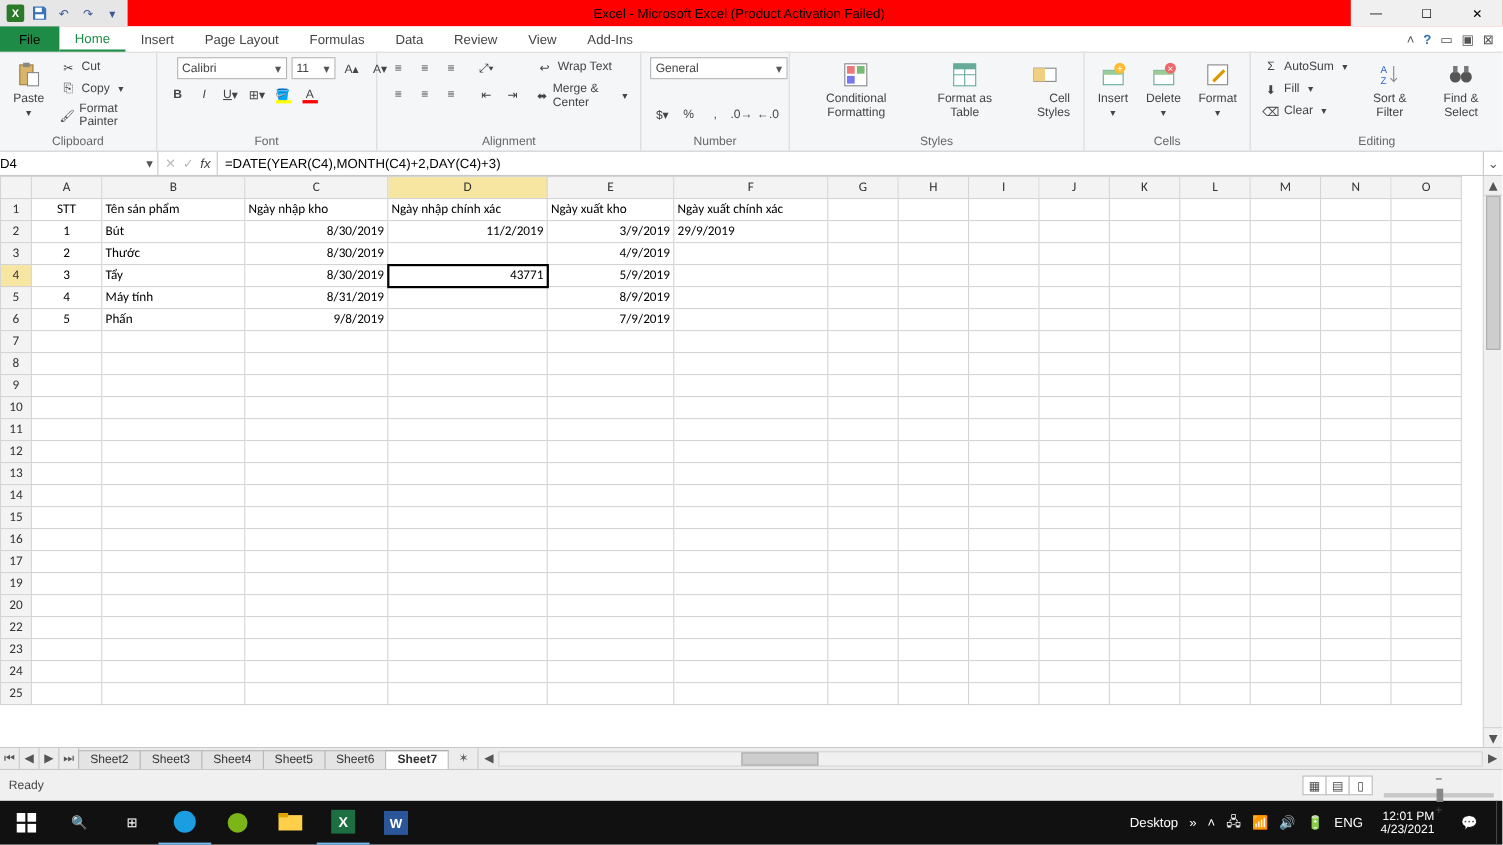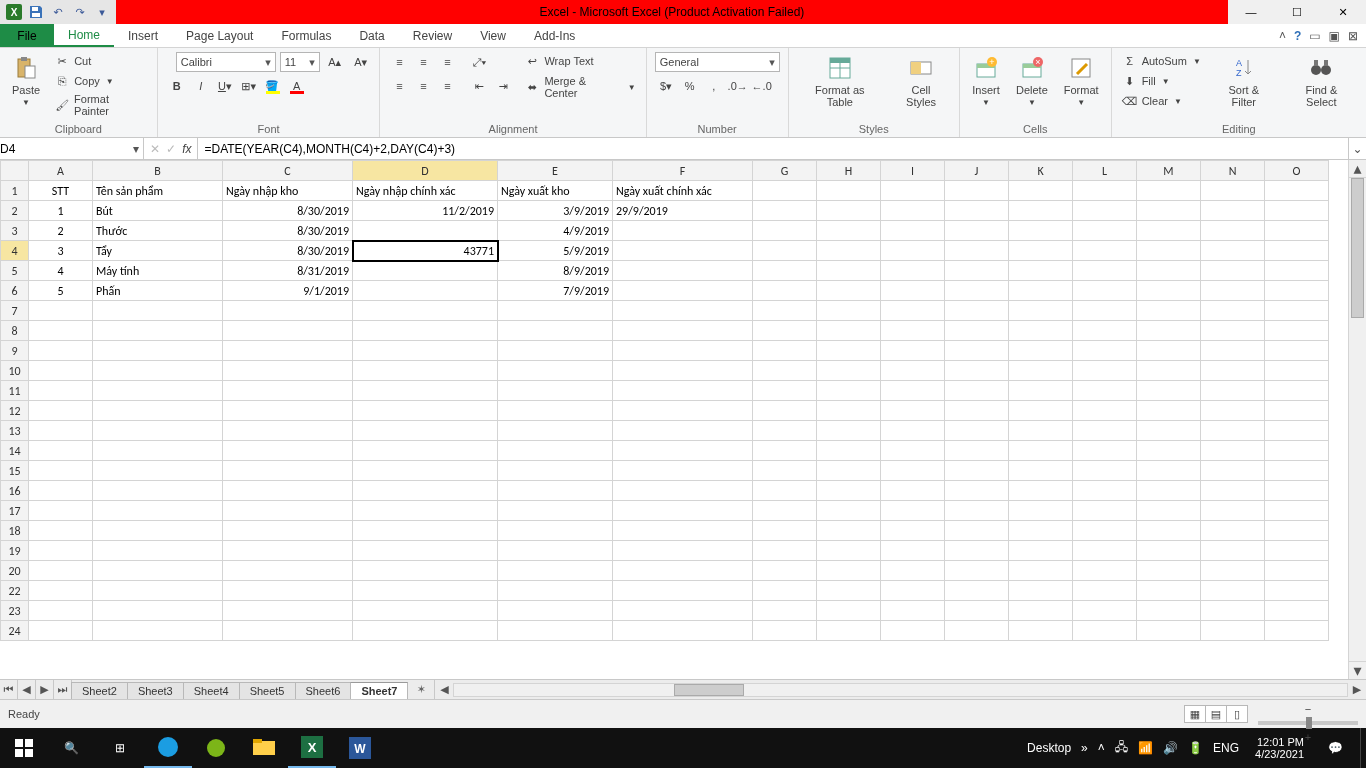--- a/index.html
+++ b/index.html
@@ -235,57 +235,68 @@
             <span class="ic">⬌</span>
             <span>Merge &amp; Center</span>
             <span style="font-size:8px;margin-left:2px;">▼</span>
           </div>
       </div>
     </div>
     <div class="label">Alignment</div>
   </div>
 
   <div class="group" style="min-width:135px;">
-    <div class="body" style="flex-direction:column; gap:4px;">
+    <div class="body" style="flex-direction:column; gap:22px;">
       <div class="sel" style="width:125px;">
           <span>General</span>
           <span class="dd">▾</span>
         </div>
       <div class="btnrow">
         <div class="ibtn">$▾</div>
         <div class="ibtn">%</div>
         <div class="ibtn">,</div>
         <div class="ibtn">.0→</div>
         <div class="ibtn">←.0</div>
       </div>
     </div>
     <div class="label">Number</div>
   </div>
 
   <div class="group">
     <div class="body">
+      <div class="bigbtn">
+          <div class="ic">
+            <svg viewBox="0 0 24 24">
+              <rect x="2" y="2" width="20" height="20" fill="#fff" stroke="#888"></rect>
+              <rect x="4" y="4" width="7" height="7" fill="#e77"></rect>
+              <rect x="13" y="4" width="7" height="7" fill="#7b7"></rect>
+              <rect x="4" y="13" width="7" height="7" fill="#77e"></rect>
+            </svg>
+          </div>
+          <span style="text-align:center;line-height:1.1;">Conditional Formatting</span>
+        </div>
       <div class="bigbtn">
           <div class="ic">
             <svg viewBox="0 0 24 24">
               <rect x="2" y="2" width="20" height="20" fill="#fff" stroke="#6a9"></rect>
               <rect x="2" y="2" width="20" height="5" fill="#6a9"></rect>
               <line x1="2" y1="12" x2="22" y2="12" stroke="#6a9"></line>
               <line x1="12" y1="2" x2="12" y2="22" stroke="#6a9"></line>
             </svg>
           </div>
           <span style="text-align:center;line-height:1.1;">Format as Table</span>
         </div>
       <div class="bigbtn">
           <div class="ic">
             <svg viewBox="0 0 24 24">
               <rect x="2" y="6" width="20" height="12" fill="#fff" stroke="#888"></rect>
               <rect x="2" y="6" width="10" height="12" fill="#f0d080"></rect>
             </svg>
           </div>
-          <span style="text-align:center;line-height:1.1;">Cell Styles</span>
+          <span style="text-align:right;line-height:1.1;">Cell Styles</span>
         </div>
     </div>
     <div class="label">Styles</div>
   </div>
 
   <div class="group">
     <div class="body">
       <div class="bigbtn">
           <div class="ic">
             <svg viewBox="0 0 24 24">
@@ -495,21 +506,21 @@
           <td></td>
           <td></td>
           <td></td>
           <td></td>
           <td></td>
         </tr>
         <tr>
           <td class="rh">6</td>
           <td class="centered">5</td>
           <td class="left">Phấn</td>
-          <td class="right">9/1/2019</td>
+          <td class="right">9/8/2019</td>
           <td></td>
           <td class="right">7/9/2019</td>
           <td></td>
           <td></td>
           <td></td>
           <td></td>
           <td></td>
           <td></td>
           <td></td>
           <td></td>
@@ -708,38 +719,20 @@
           <td></td>
           <td></td>
           <td></td>
           <td></td>
           <td></td>
           <td></td>
           <td></td>
           <td></td>
         </tr>
         <tr>
-          <td class="rh">18</td>
-          <td></td>
-          <td></td>
-          <td></td>
-          <td></td>
-          <td></td>
-          <td></td>
-          <td></td>
-          <td></td>
-          <td></td>
-          <td></td>
-          <td></td>
-          <td></td>
-          <td></td>
-          <td></td>
-          <td></td>
-        </tr>
-        <tr>
           <td class="rh">19</td>
           <td></td>
           <td></td>
           <td></td>
           <td></td>
           <td></td>
           <td></td>
           <td></td>
           <td></td>
           <td></td>
@@ -799,20 +792,38 @@
           <td></td>
           <td></td>
           <td></td>
           <td></td>
           <td></td>
           <td></td>
           <td></td>
         </tr>
         <tr>
           <td class="rh">24</td>
+          <td></td>
+          <td></td>
+          <td></td>
+          <td></td>
+          <td></td>
+          <td></td>
+          <td></td>
+          <td></td>
+          <td></td>
+          <td></td>
+          <td></td>
+          <td></td>
+          <td></td>
+          <td></td>
+          <td></td>
+        </tr>
+        <tr>
+          <td class="rh">25</td>
           <td></td>
           <td></td>
           <td></td>
           <td></td>
           <td></td>
           <td></td>
           <td></td>
           <td></td>
           <td></td>
           <td></td>

